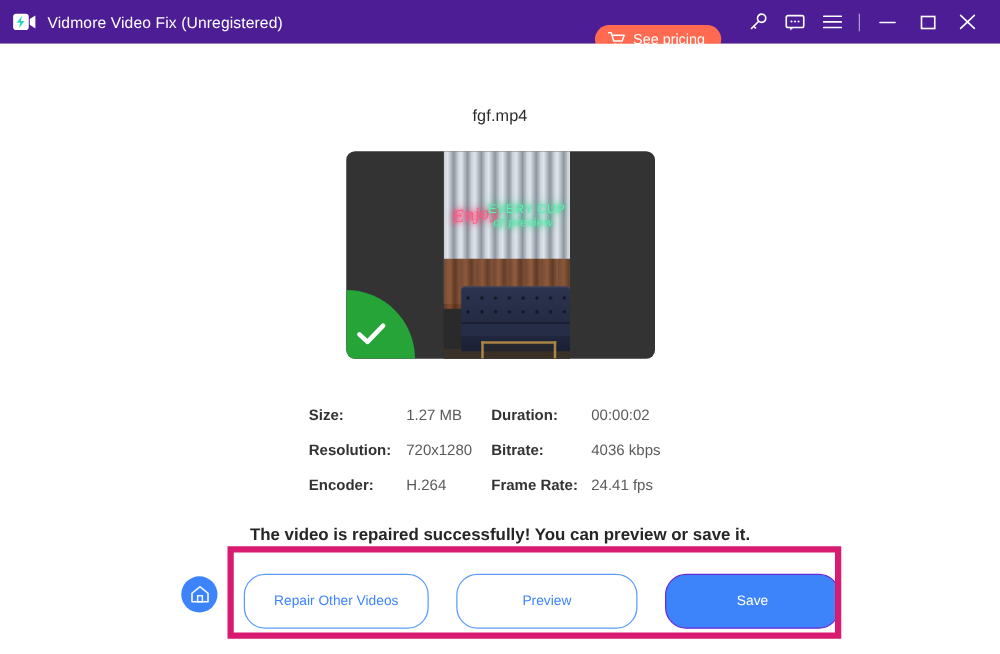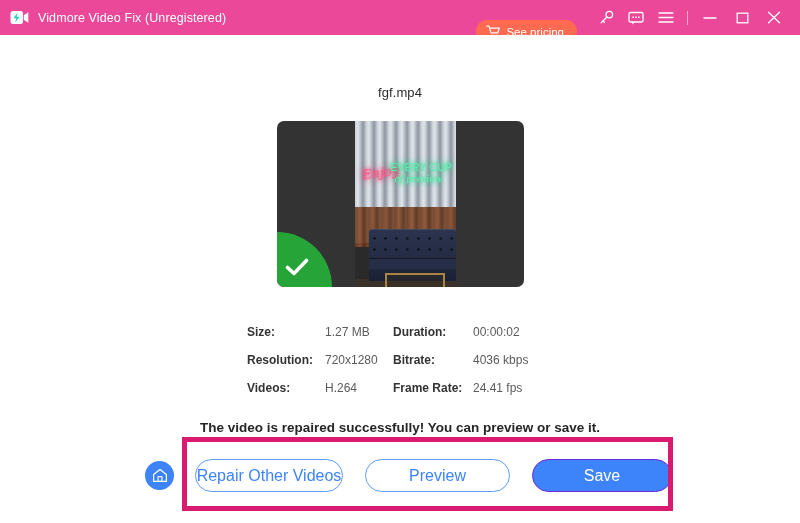--- a/index.html
+++ b/index.html
@@ -12,21 +12,21 @@
   .app {
     position: relative;
     width: 800px; height: 523px;
     background: #ffffff;
     display: flex; flex-direction: column;
   }
 
   
   .titlebar {
     height: 35px;
-    background: #ec4899;
+    background: #4c1d95;
     display: flex; align-items: center;
     padding: 0 10px 0 9px;
     flex: 0 0 35px;
     position: relative;
   }
   .logo {
     width: 20px; height: 20px;
     display: flex; align-items: center; justify-content: center;
     margin-right: 9px;
   }
@@ -218,23 +218,23 @@
     display: flex; align-items: center; justify-content: center;
     cursor: pointer;
     border: none;
   }
   .btnrow {
     position: absolute;
     left: 195px; top: 459px;
     display: flex; align-items: center; gap: 22px;
   }
   .btn {
-    height: 33px;
+    height: 44px;
     border-radius: 17px;
-    font-size: 16px;
+    font-size: 11px;
     font-family: "Liberation Sans", sans-serif;
     display: flex; align-items: center; justify-content: center;
     cursor: pointer;
     white-space: nowrap;
   }
   .btn-outline {
     background: #ffffff;
     border: 1px solid #5b9bfb;
     color: #3d84fa;
   }
@@ -346,21 +346,21 @@
       <span class="k">Size:</span>
       <span class="v">1.27 MB</span>
       <span class="k">Duration:</span>
       <span class="v">00:00:02</span>
 
       <span class="k">Resolution:</span>
       <span class="v">720x1280</span>
       <span class="k">Bitrate:</span>
       <span class="v">4036 kbps</span>
 
-      <span class="k">Videos:</span>
+      <span class="k">Encoder:</span>
       <span class="v">H.264</span>
       <span class="k">Frame Rate:</span>
       <span class="v">24.41 fps</span>
     </div>
 
     <div class="status">The video is repaired successfully! You can preview or save it.</div>
   </div>
 
   <button class="home-btn">
     <span style="display:flex;">

